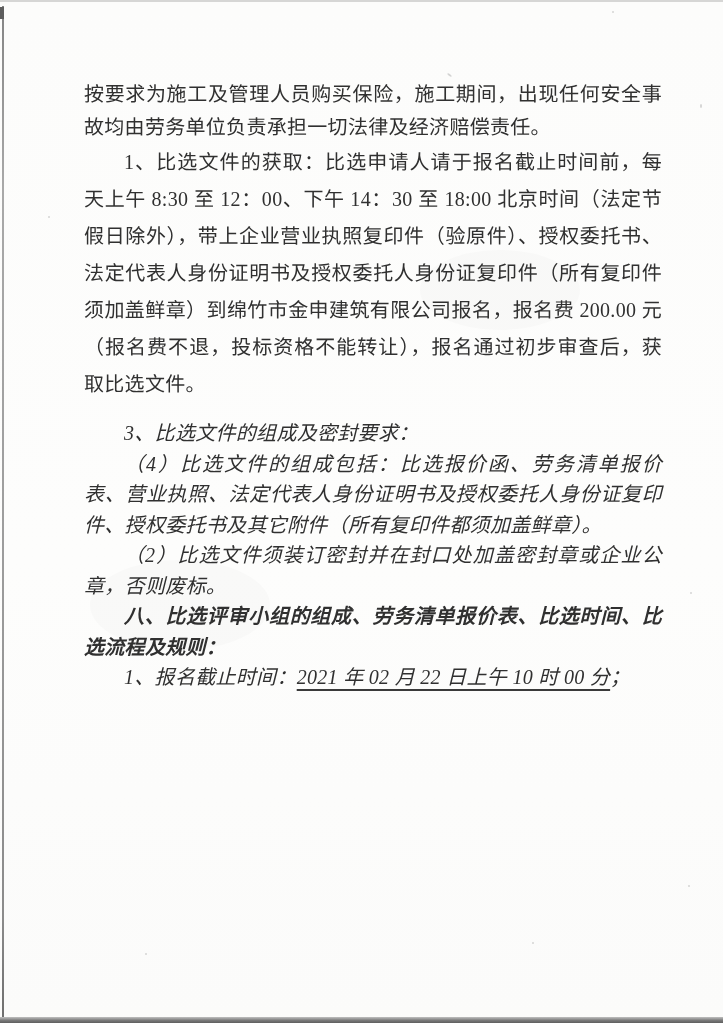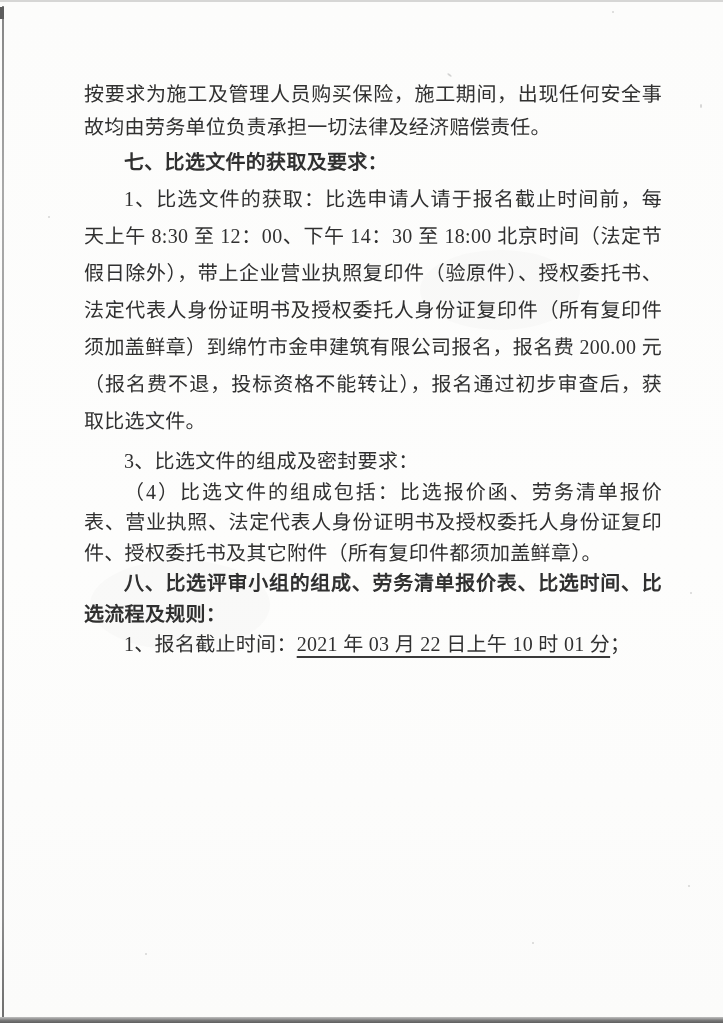--- a/index.html
+++ b/index.html
@@ -67,21 +67,21 @@
     text-align: justify;
     text-indent: 2em;
     letter-spacing: 0.3px;
     word-break: break-all;
   }
   .para.continuation { text-indent: 0; }
   .para.heading { font-weight: bold; }
 
   .section-a .para { line-height: 37px; }
   .section-a .para.continuation { line-height: 33px; }
-  .section-b { margin-top: 6px; }
+  .section-b { margin-top: 15px; font-style: italic; }
   .section-b .para { line-height: 30.5px; }
 
   .u {
     text-decoration: underline;
     text-decoration-thickness: 1.5px;
     text-underline-offset: 5px;
     text-decoration-color: #3a3a3a;
   }
 </style>
 </head>
@@ -103,32 +103,32 @@
   <div class="speck s7"></div>
   <div class="speck s8"></div>
   <div class="blotch b1"></div>
   <div class="blotch b2"></div>
 
   <div class="doc-body">
 
     <div class="section-a">
       <p class="para continuation">按要求为施工及管理人员购买保险，施工期间，出现任何安全事故均由劳务单位负责承担一切法律及经济赔偿责任。</p>
 
-      <p class="para heading">七、比选文件的获取及要求：</p>
 
       <p class="para">1、比选文件的获取：比选申请人请于报名截止时间前，每天上午 8:30 至 12：00、下午 14：30 至 18:00 北京时间（法定节假日除外），带上企业营业执照复印件（验原件）、授权委托书、法定代表人身份证明书及授权委托人身份证复印件（所有复印件须加盖鲜章）到绵竹市金申建筑有限公司报名，报名费 200.00 元（报名费不退，投标资格不能转让），报名通过初步审查后，获取比选文件。</p>
 
     </div>
 
     <div class="section-b">
       <p class="para">3、比选文件的组成及密封要求：</p>
 
       <p class="para">（4）比选文件的组成包括：比选报价函、劳务清单报价表、营业执照、法定代表人身份证明书及授权委托人身份证复印件、授权委托书及其它附件（所有复印件都须加盖鲜章）。</p>
 
+      <p class="para">（2）比选文件须装订密封并在封口处加盖密封章或企业公章，否则废标。</p>
 
       <p class="para heading">八、比选评审小组的组成、劳务清单报价表、比选时间、比选流程及规则：</p>
 
 
-      <p class="para"><span>1、报名截止时间：</span><span class="u">2021 年 03 月 22 日上午 10 时 01 分</span><span>；</span></p>
+      <p class="para"><span>1、报名截止时间：</span><span class="u">2021 年 02 月 22 日上午 10 时 00 分</span><span>；</span></p>
     </div>
 
   </div>
 </div>
 
 </body></html>

